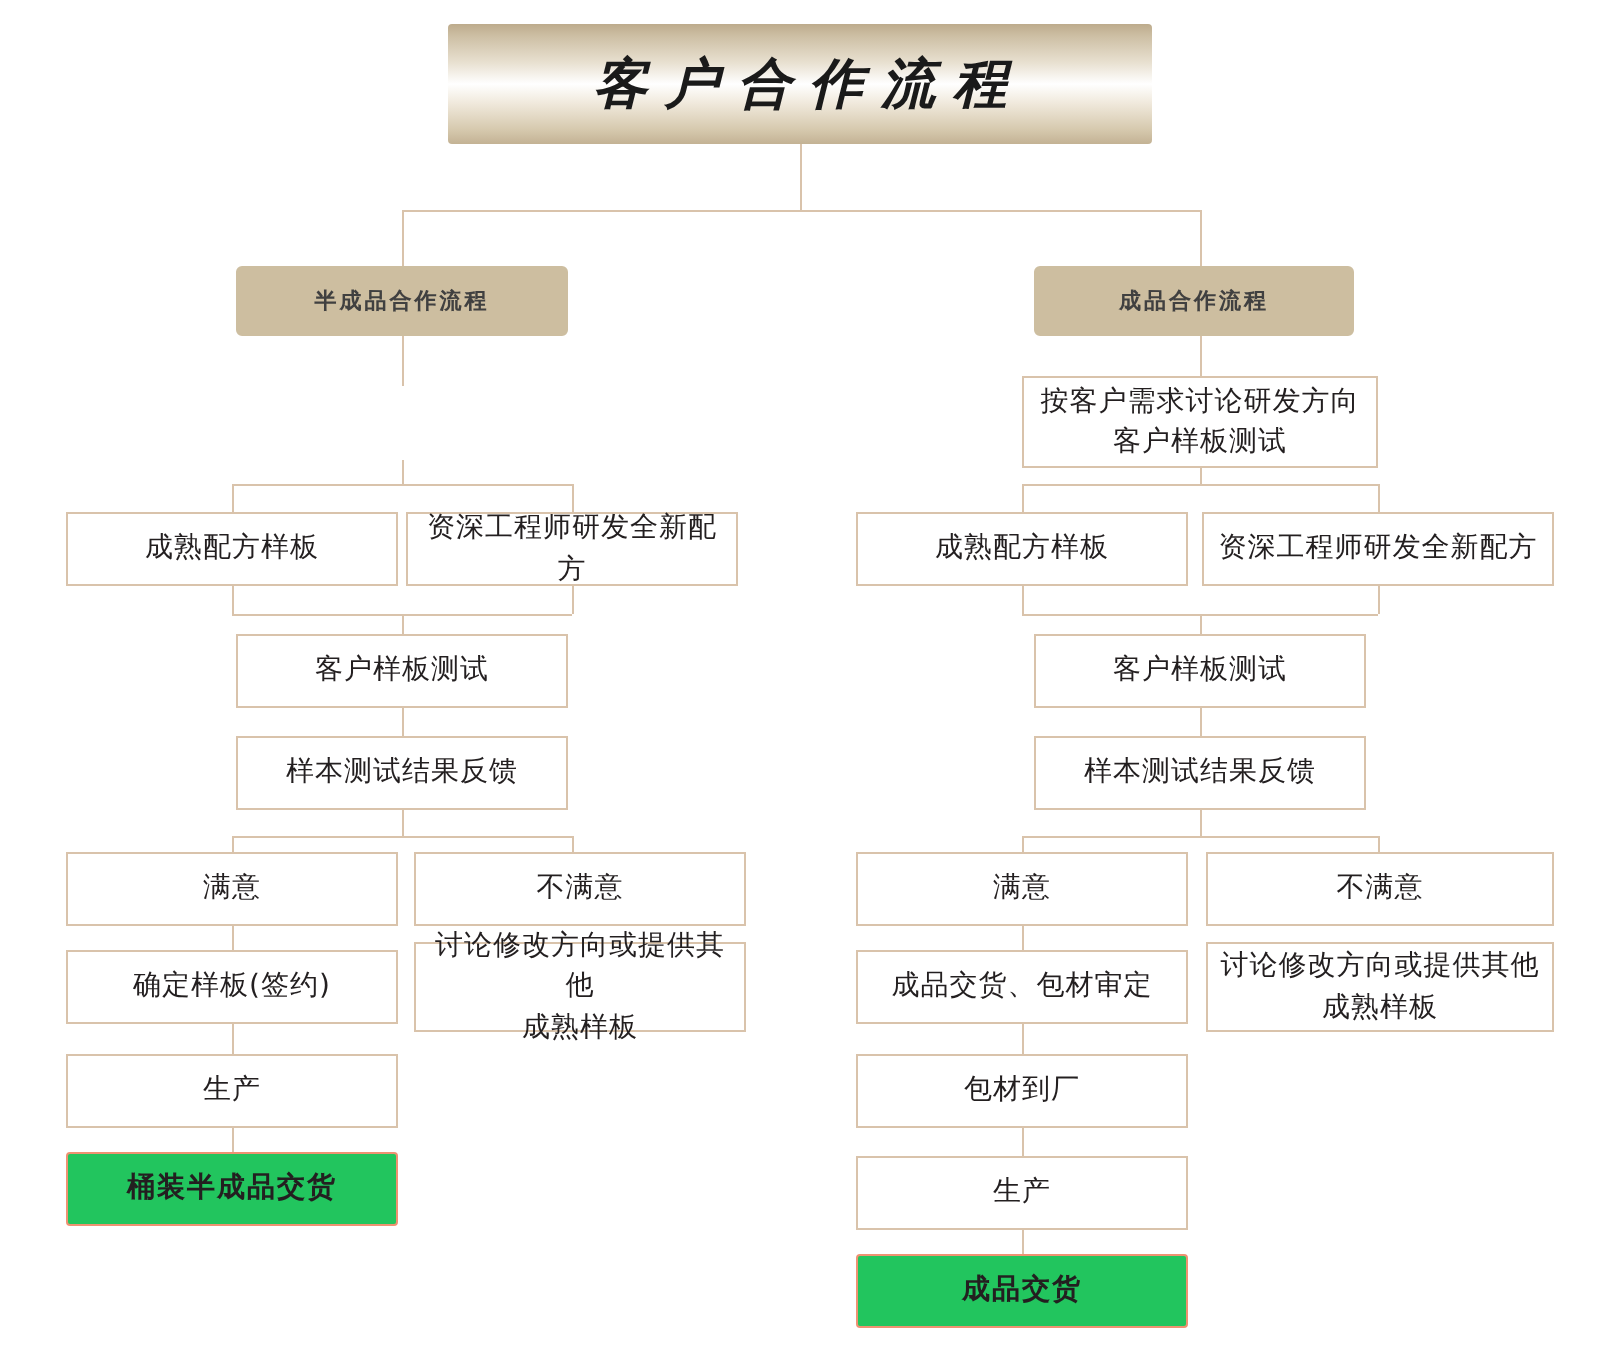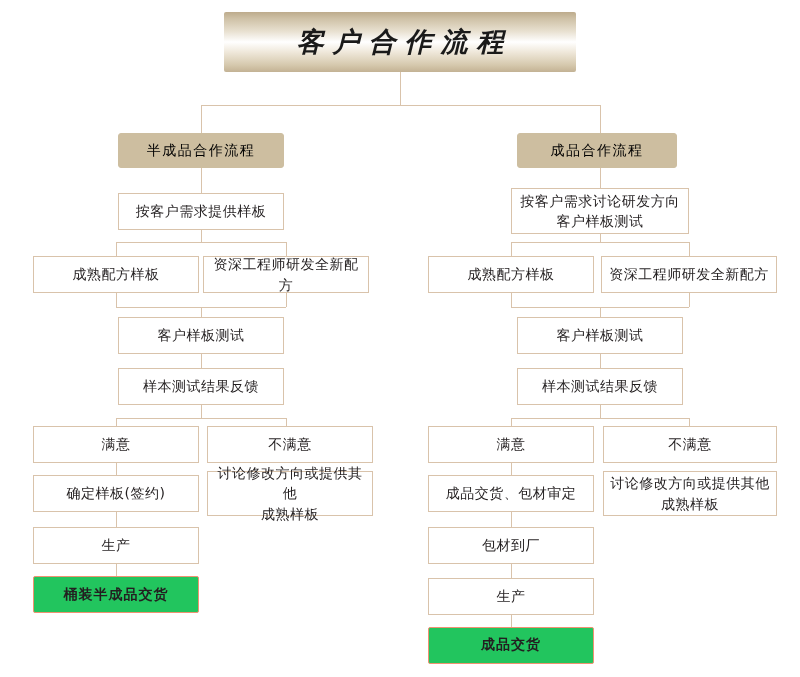--- a/index.html
+++ b/index.html
@@ -68,24 +68,24 @@
     text-indent: 9px;
     color: #1a1a1a;
     border-radius: 2px;
     font-style: italic;
   }
 
   
   .section-head {
     background: #cdbea0;
     border: 1px solid #cdbea0;
-    font-size: 14px;
-    font-weight: normal;
+    font-size: 11px;
+    font-weight: bold;
     letter-spacing: 1.5px;
-    color: #000000;
+    color: #404040;
     border-radius: 3px;
   }
 
   
   .terminal {
     background: #22c55e;
     border: 1px solid #ef9272;
     font-weight: bold;
     letter-spacing: 1px;
     color: #231f20;
@@ -103,21 +103,20 @@
 
   <div class="line h" style="left:201px; top:105px; width:399px;"></div>
 
   <div class="line v" style="left:201px; top:105px; height:28px;"></div>
   <div class="line v" style="left:600px; top:105px; height:28px;"></div>
 
   <div class="node section-head" style="left:118px; top:133px; width:166px; height:35px;">半成品合作流程</div>
 
   <div class="line v" style="left:201px; top:168px; height:25px;"></div>
 
-  <div class="node" style="left:118px; top:193px; width:166px; height:37px;">按客户需求提供样板</div>
 
   <div class="line v" style="left:201px; top:230px; height:12px;"></div>
   <div class="line h" style="left:116px; top:242px; width:170px;"></div>
   <div class="line v" style="left:116px; top:242px; height:14px;"></div>
   <div class="line v" style="left:286px; top:242px; height:14px;"></div>
 
   <div class="node" style="left:33px; top:256px; width:166px; height:37px;">成熟配方样板</div>
 
   <div class="node" style="left:203px; top:256px; width:166px; height:37px;">资深工程师研发全新配方</div>
 
@@ -202,15 +201,15 @@
   <div class="line v" style="left:511px; top:512px; height:15px;"></div>
 
   <div class="node" style="left:428px; top:527px; width:166px; height:37px;">包材到厂</div>
 
   <div class="line v" style="left:511px; top:564px; height:14px;"></div>
 
   <div class="node" style="left:428px; top:578px; width:166px; height:37px;">生产</div>
 
   <div class="line v" style="left:511px; top:615px; height:12px;"></div>
 
-  <div class="node terminal" style="left:428px; top:627px; width:166px; height:37px;font-family:Liberation Mono, monospace;">成品交货</div>
+  <div class="node terminal" style="left:428px; top:627px; width:166px; height:37px;">成品交货</div>
 
 </div>
 
 </body></html>

